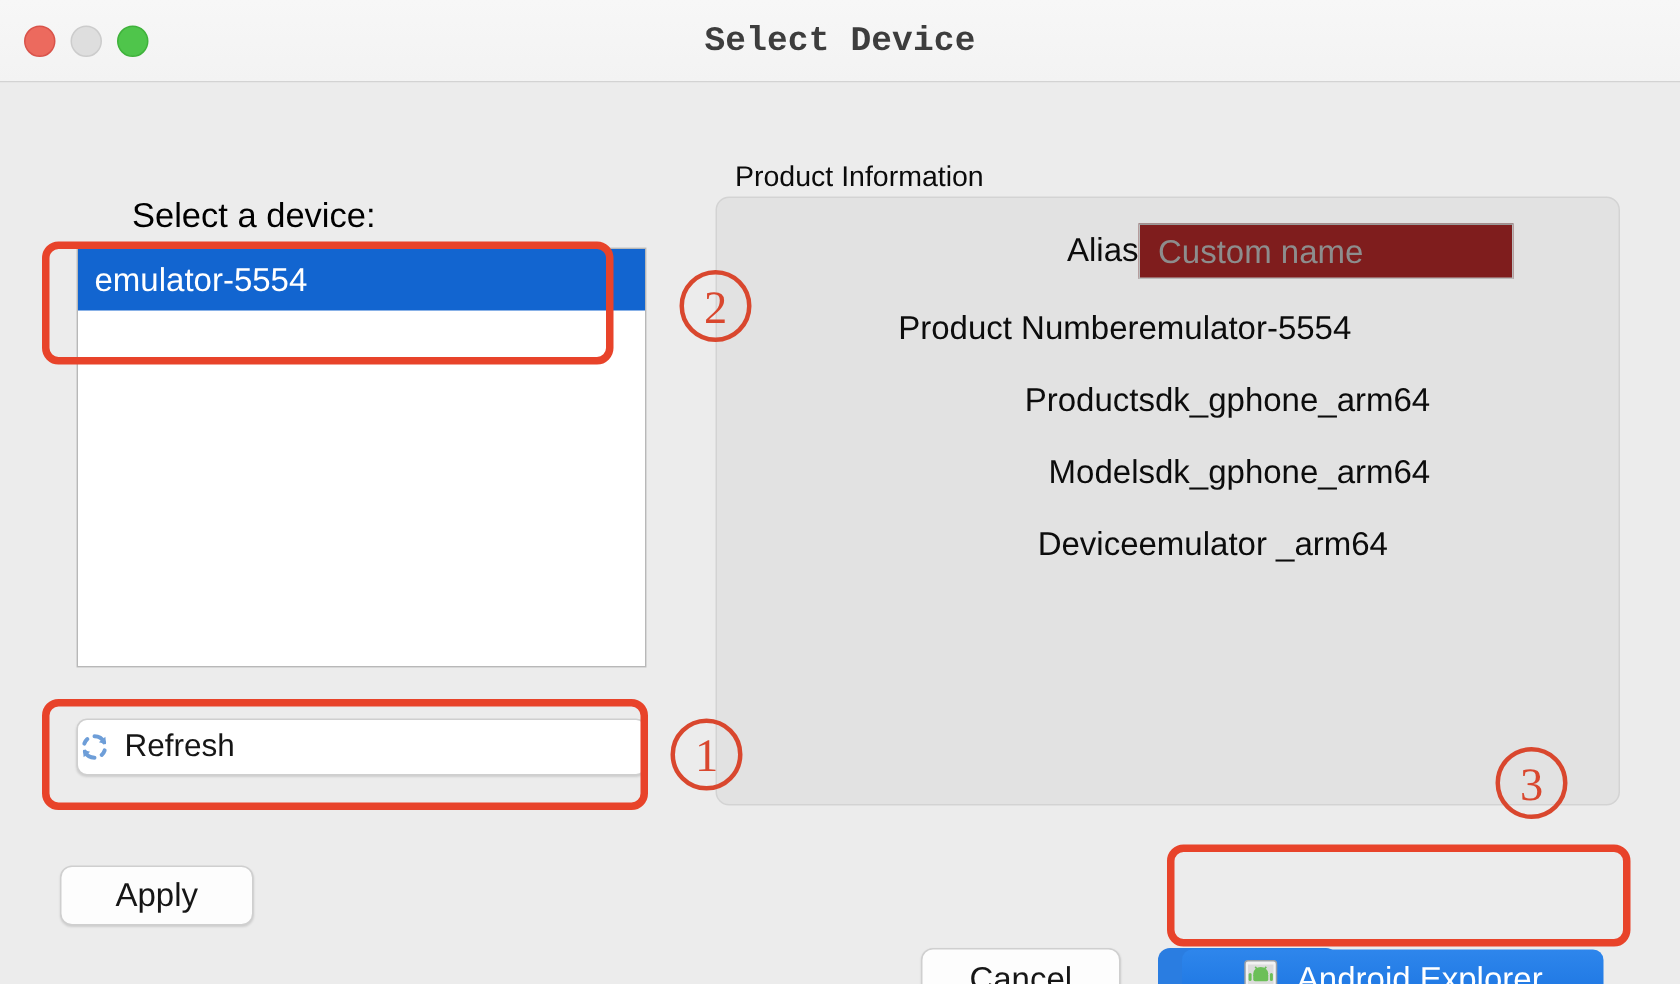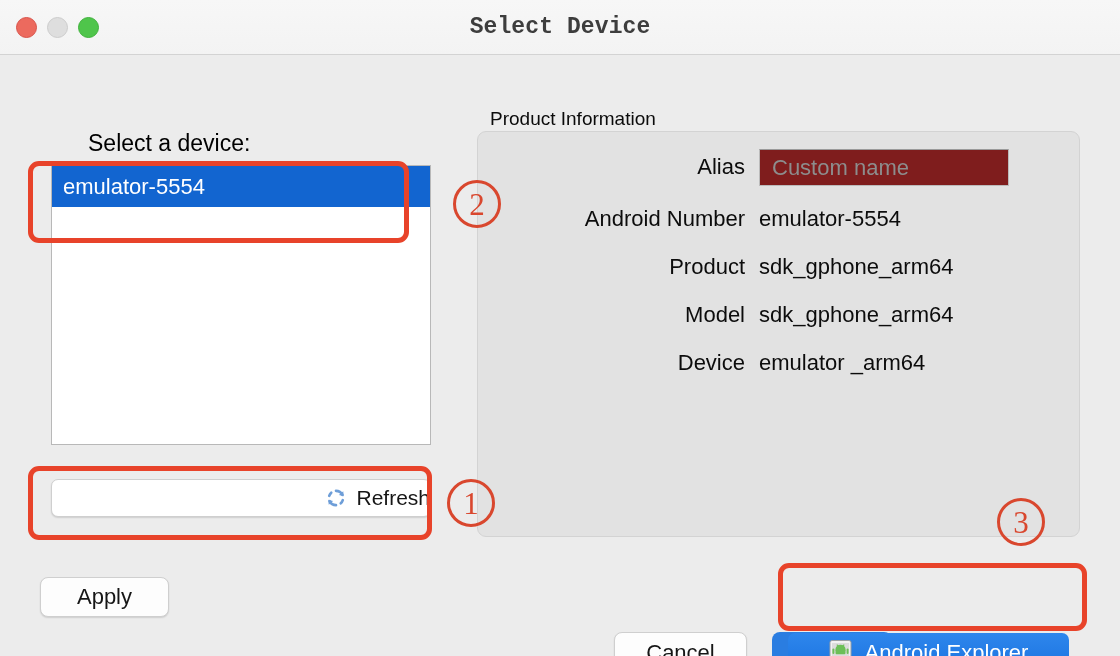--- a/index.html
+++ b/index.html
@@ -98,21 +98,21 @@
   #refresh-button {
     position: absolute;
     left: 51px; top: 424px;
     width: 380px; height: 38px;
     background: #ffffff;
     border: 1px solid #cfcfcf;
     border-radius: 7px;
     box-shadow: 0 1px 1.5px rgba(0,0,0,0.13);
     display: flex;
     align-items: center;
-    justify-content: flex-end;
+    justify-content: flex-start;
     gap: 9px;
   }
   #refresh-icon { width: 22px; height: 22px; display: block; }
   #refresh-label { font-size: 21px; color: #161616; }
 
   
   #apply-button {
     position: absolute;
     left: 40px; top: 522px;
     width: 129px; height: 40px;
@@ -147,21 +147,20 @@
     position: absolute;
     left: 0;
     width: 603px;
     height: 34px;
     display: flex;
     align-items: center;
   }
   .info-label {
     width: 281px;
     text-align: right;
-    padding-right: 14px;
     font-size: 22px;
     color: #0c0c0c;
     white-space: nowrap;
   }
   .info-value {
     font-size: 22px;
     color: #0c0c0c;
     white-space: nowrap;
   }
 
@@ -292,21 +291,21 @@
     <div id="device-info-title">Product Information</div>
 
     <div id="device-info-box">
 
       <div class="info-row" style="top: 18px;">
         <div class="info-label">Alias</div>
         <div id="alias-input">Custom name</div>
       </div>
 
       <div class="info-row" style="top: 70px;">
-        <div class="info-label">Android Number</div>
+        <div class="info-label">Product Number</div>
         <div class="info-value">emulator-5554</div>
       </div>
 
       <div class="info-row" style="top: 118px;">
         <div class="info-label">Product</div>
         <div class="info-value">sdk_gphone_arm64</div>
       </div>
 
       <div class="info-row" style="top: 166px;">
         <div class="info-label">Model</div>

